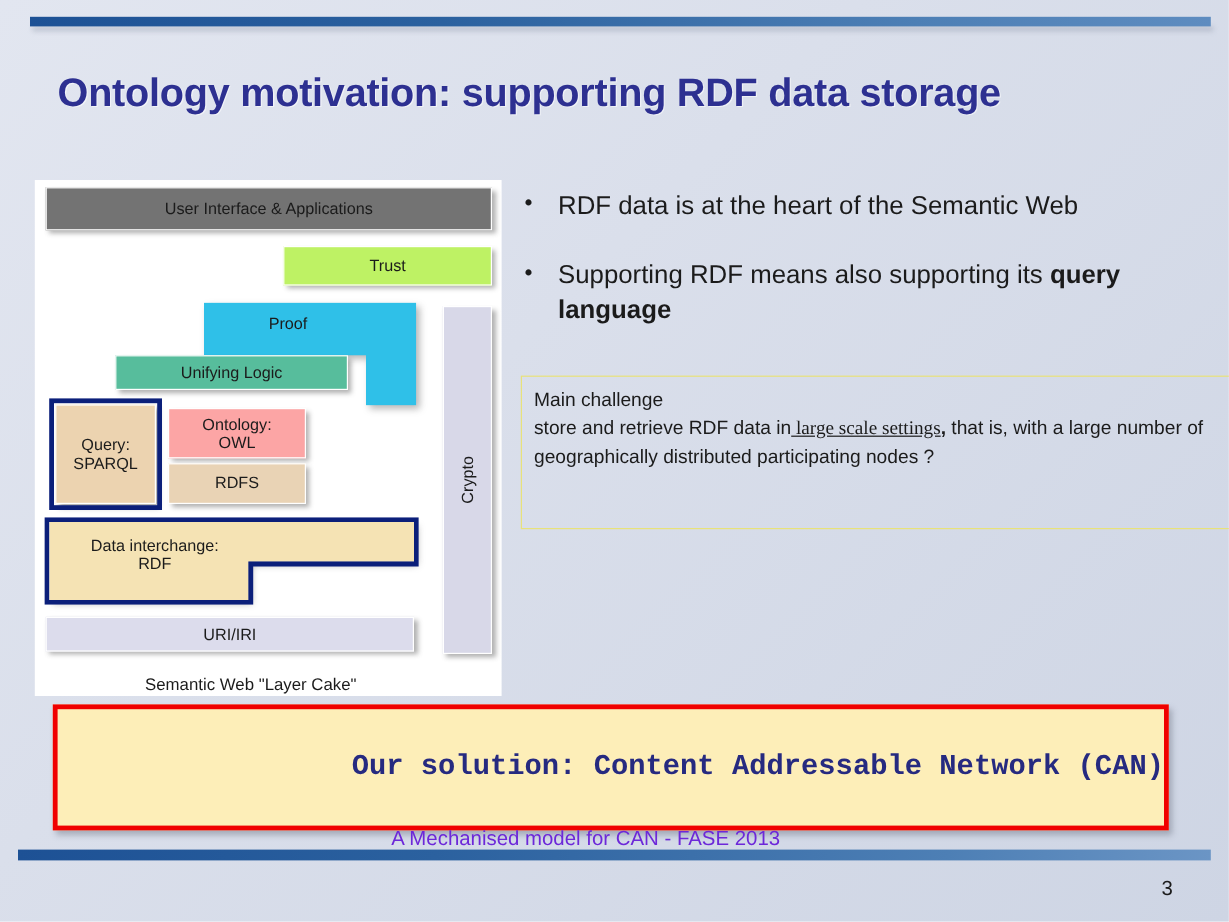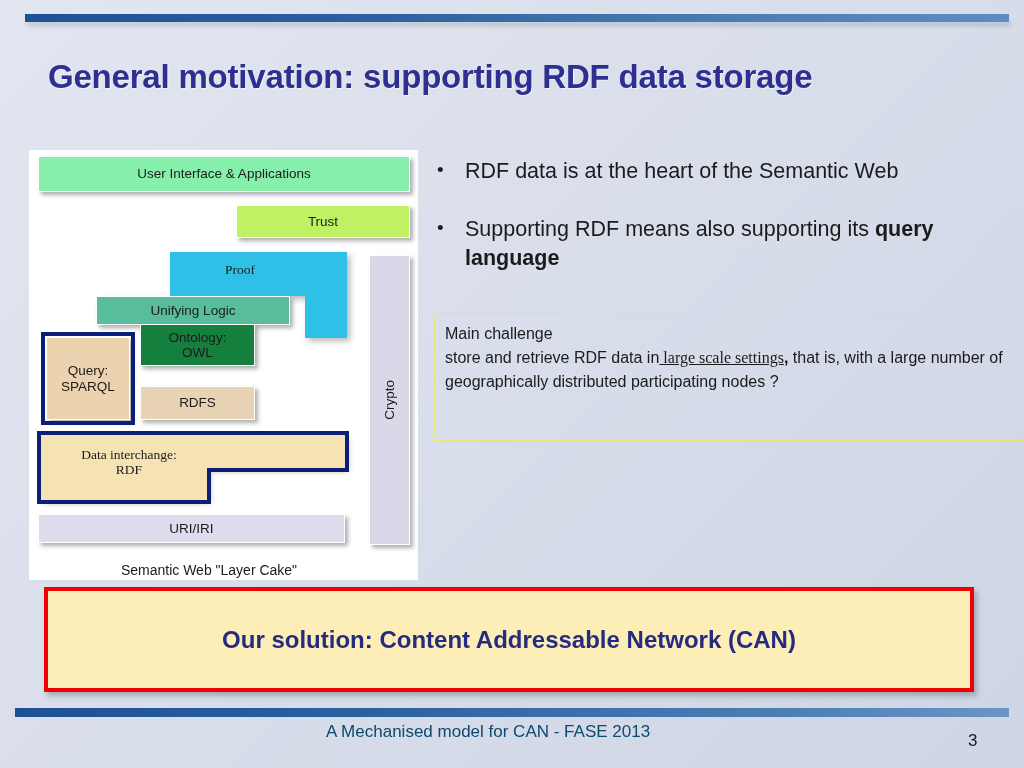--- a/index.html
+++ b/index.html
@@ -77,21 +77,20 @@
   .blk.two-line { white-space: pre-line; }
 
   
   .blk-step {
     position: absolute;
     box-sizing: border-box;
     font-size: 13.5px;
     color: #1b1b1b;
     line-height: 1.12;
     filter: drop-shadow(3px 3px 3px rgba(80,80,80,0.42));
-    font-family: Liberation Serif, serif;
   }
   .blk-step > span {
     position: absolute;
     text-align: center;
     white-space: pre-line;
   }
 
   .vert-label {
     writing-mode: vertical-rl;
     transform: rotate(180deg);
@@ -159,77 +158,78 @@
   
   .solution {
     position: absolute;
     left: 44px; top: 587px;
     width: 930px; height: 105px;
     box-sizing: border-box;
     background: #fdeeb8;
     border: 4px solid #f00000;
     display: flex;
     align-items: center;
-    justify-content: center;
+    justify-content: flex-end;
     box-shadow: 3px 4px 5px rgba(90,95,110,0.4);
+    font-family: Liberation Mono, monospace;
   }
   .solution-text {
     font-size: 24px;
     font-weight: bold;
     color: #262a80;
     text-align: center;
   }
 
   
   .footer-text {
     position: absolute;
-    left: 326px; top: 722px;
+    left: 326px; top: 689px;
     font-size: 17px;
-    color: #0c4a6e;
+    color: #6d28d9;
   }
   .footer-page {
     position: absolute;
     left: 968px; top: 731px;
     font-size: 17px;
     color: #1b1b1b;
   }
 </style>
 </head>
 <body>
 
 <div class="top-rule-shadow"></div>
 <div class="top-rule"></div>
 <div class="bottom-rule"></div>
 
-<div class="slide-title">General motivation: supporting RDF data storage</div>
+<div class="slide-title">Ontology motivation: supporting RDF data storage</div>
 
 <div class="cake">
   <div class="cake-img">
 
-    <div class="blk" style="left:9px; top:6px; width:372px; height:36px; background:#86efac;">User Interface &amp; Applications</div>
+    <div class="blk" style="left:9px; top:6px; width:372px; height:36px; background:#737373;">User Interface &amp; Applications</div>
 
     <div class="blk" style="left:207px; top:55px; width:174px; height:33px; background:#bef264;">Trust</div>
 
     <div class="blk-step" style="left:141px; top:102px; width:177px; height:86px;">
       <div style="position:absolute;inset:0;background:#2fc0e8;
                   clip-path:polygon(0 0, 177px 0, 177px 86px, 135px 86px, 135px 44px, 0 44px);"></div>
       <span style="left:0; top:10px; width:140px; color:#1b1b1b; font-size:13.5px;">Proof</span>
     </div>
 
     <div class="blk" style="left:67px; top:146px; width:194px; height:29px; background:#57bd9c;">Unifying Logic</div>
 
     <div class="blk" style="left:340px; top:105px; width:41px; height:290px; background:#d8d8e8;">
       <span class="vert-label">Crypto</span>
     </div>
 
     <div class="blk two-line" style="left:17px; top:187px; width:84px; height:83px; background:#ecd3b0;">Query:
 SPARQL</div>
     <div class="ring" style="left:12px; top:182px; width:94px; height:93px;"></div>
 
-    <div class="blk two-line" style="left:111px; top:174px; width:115px; height:42px; background:#15803d;">Ontology:
+    <div class="blk two-line" style="left:111px; top:190px; width:115px; height:42px; background:#fca5a5;">Ontology:
 OWL</div>
 
     <div class="blk" style="left:111px; top:236px; width:115px; height:34px; background:#e9d3b5;text-align:center;">RDFS</div>
 
 
     <div class="blk-step" style="left:12px; top:285px; width:304px; height:65px;">
       <div style="position:absolute;inset:0;background:#f5e3b4;
                   clip-path:polygon(0 0, 304px 0, 304px 33px, 166px 33px, 166px 65px, 0 65px);"></div>
       <span style="left:8px; top:12px; width:160px; color:#1b1b1b; font-size:13.5px;">Data interchange:
 RDF</span>

